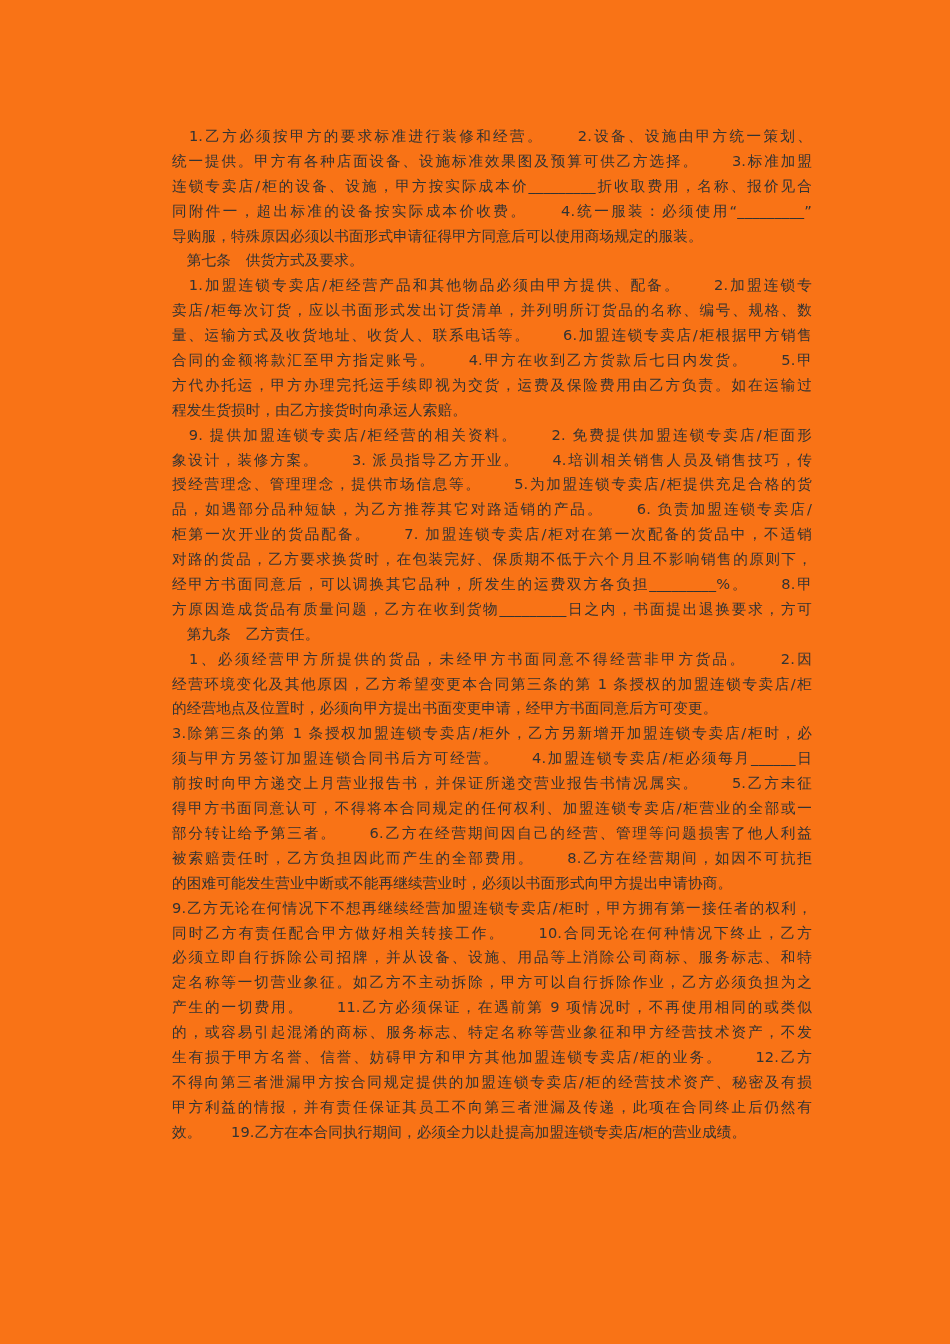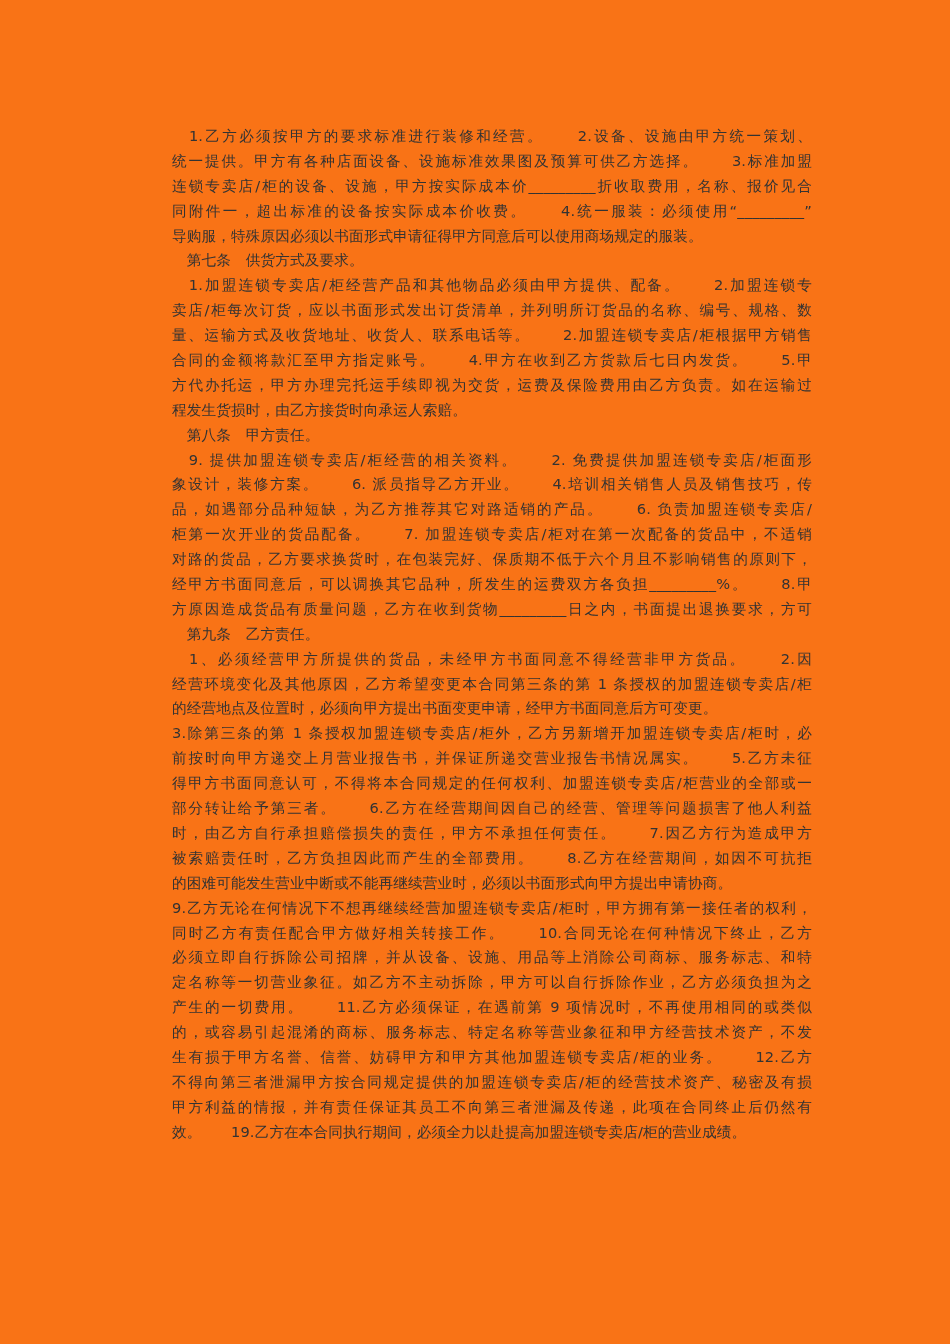--- a/index.html
+++ b/index.html
@@ -47,41 +47,41 @@
 <div class="page">
   <div class="text-block" id="text-block">
       <div class="line just">　1.乙方必须按甲方的要求标准进行装修和经营。　　2.设备、设施由甲方统一策划、</div>
       <div class="line just">统一提供。甲方有各种店面设备、设施标准效果图及预算可供乙方选择。　　3.标准加盟</div>
       <div class="line just">连锁专卖店/柜的设备、设施，甲方按实际成本价_________折收取费用，名称、报价见合</div>
       <div class="line just">同附件一，超出标准的设备按实际成本价收费。　　4.统一服装：必须使用“_________”</div>
       <div class="line">导购服，特殊原因必须以书面形式申请征得甲方同意后可以使用商场规定的服装。</div>
       <div class="line">　第七条　供货方式及要求。</div>
       <div class="line just">　1.加盟连锁专卖店/柜经营产品和其他物品必须由甲方提供、配备。　　2.加盟连锁专</div>
       <div class="line just">卖店/柜每次订货，应以书面形式发出订货清单，并列明所订货品的名称、编号、规格、数</div>
-      <div class="line just">量、运输方式及收货地址、收货人、联系电话等。　　2.加盟连锁专卖店/柜根据甲方销售</div>
+      <div class="line just">量、运输方式及收货地址、收货人、联系电话等。　　6.加盟连锁专卖店/柜根据甲方销售</div>
       <div class="line just">合同的金额将款汇至甲方指定账号。　　4.甲方在收到乙方货款后七日内发货。　　5.甲</div>
       <div class="line just">方代办托运，甲方办理完托运手续即视为交货，运费及保险费用由乙方负责。如在运输过</div>
       <div class="line">程发生货损时，由乙方接货时向承运人索赔。</div>
-      <div class="line">　第八条　甲方责任。</div>
       <div class="line just">　9. 提供加盟连锁专卖店/柜经营的相关资料。　　2. 免费提供加盟连锁专卖店/柜面形</div>
-      <div class="line just">象设计，装修方案。　　6. 派员指导乙方开业。　　4.培训相关销售人员及销售技巧，传</div>
+      <div class="line just">象设计，装修方案。　　3. 派员指导乙方开业。　　4.培训相关销售人员及销售技巧，传</div>
+      <div class="line just">授经营理念、管理理念，提供市场信息等。　　5.为加盟连锁专卖店/柜提供充足合格的货</div>
       <div class="line just">品，如遇部分品种短缺，为乙方推荐其它对路适销的产品。　　6. 负责加盟连锁专卖店/</div>
       <div class="line just">柜第一次开业的货品配备。　　7. 加盟连锁专卖店/柜对在第一次配备的货品中，不适销</div>
       <div class="line just">对路的货品，乙方要求换货时，在包装完好、保质期不低于六个月且不影响销售的原则下，</div>
       <div class="line just">经甲方书面同意后，可以调换其它品种，所发生的运费双方各负担_________%。　　8.甲</div>
       <div class="line just">方原因造成货品有质量问题，乙方在收到货物_________日之内，书面提出退换要求，方可</div>
       <div class="line">　第九条　乙方责任。</div>
       <div class="line just">　1、必须经营甲方所提供的货品，未经甲方书面同意不得经营非甲方货品。　　2.因</div>
       <div class="line just">经营环境变化及其他原因，乙方希望变更本合同第三条的第 1 条授权的加盟连锁专卖店/柜</div>
       <div class="line">的经营地点及位置时，必须向甲方提出书面变更申请，经甲方书面同意后方可变更。</div>
       <div class="line just">3.除第三条的第 1 条授权加盟连锁专卖店/柜外，乙方另新增开加盟连锁专卖店/柜时，必</div>
+      <div class="line just">须与甲方另签订加盟连锁合同书后方可经营。　　4.加盟连锁专卖店/柜必须每月______日</div>
       <div class="line just">前按时向甲方递交上月营业报告书，并保证所递交营业报告书情况属实。　　5.乙方未征</div>
       <div class="line just">得甲方书面同意认可，不得将本合同规定的任何权利、加盟连锁专卖店/柜营业的全部或一</div>
       <div class="line just">部分转让给予第三者。　　6.乙方在经营期间因自己的经营、管理等问题损害了他人利益</div>
-      <div class="line just">时，由乙方自行承担赔偿损失的责任，甲方不承担任何责任。　　7.因乙方行为造成甲方</div>
       <div class="line just">被索赔责任时，乙方负担因此而产生的全部费用。　　8.乙方在经营期间，如因不可抗拒</div>
       <div class="line">的困难可能发生营业中断或不能再继续营业时，必须以书面形式向甲方提出申请协商。</div>
       <div class="line just">9.乙方无论在何情况下不想再继续经营加盟连锁专卖店/柜时，甲方拥有第一接任者的权利，</div>
       <div class="line just">同时乙方有责任配合甲方做好相关转接工作。　　10.合同无论在何种情况下终止，乙方</div>
       <div class="line just">必须立即自行拆除公司招牌，并从设备、设施、用品等上消除公司商标、服务标志、和特</div>
       <div class="line just">定名称等一切营业象征。如乙方不主动拆除，甲方可以自行拆除作业，乙方必须负担为之</div>
       <div class="line just">产生的一切费用。　　11.乙方必须保证，在遇前第 9 项情况时，不再使用相同的或类似</div>
       <div class="line just">的，或容易引起混淆的商标、服务标志、特定名称等营业象征和甲方经营技术资产，不发</div>
       <div class="line just">生有损于甲方名誉、信誉、妨碍甲方和甲方其他加盟连锁专卖店/柜的业务。　　12.乙方</div>
       <div class="line just">不得向第三者泄漏甲方按合同规定提供的加盟连锁专卖店/柜的经营技术资产、秘密及有损</div>

